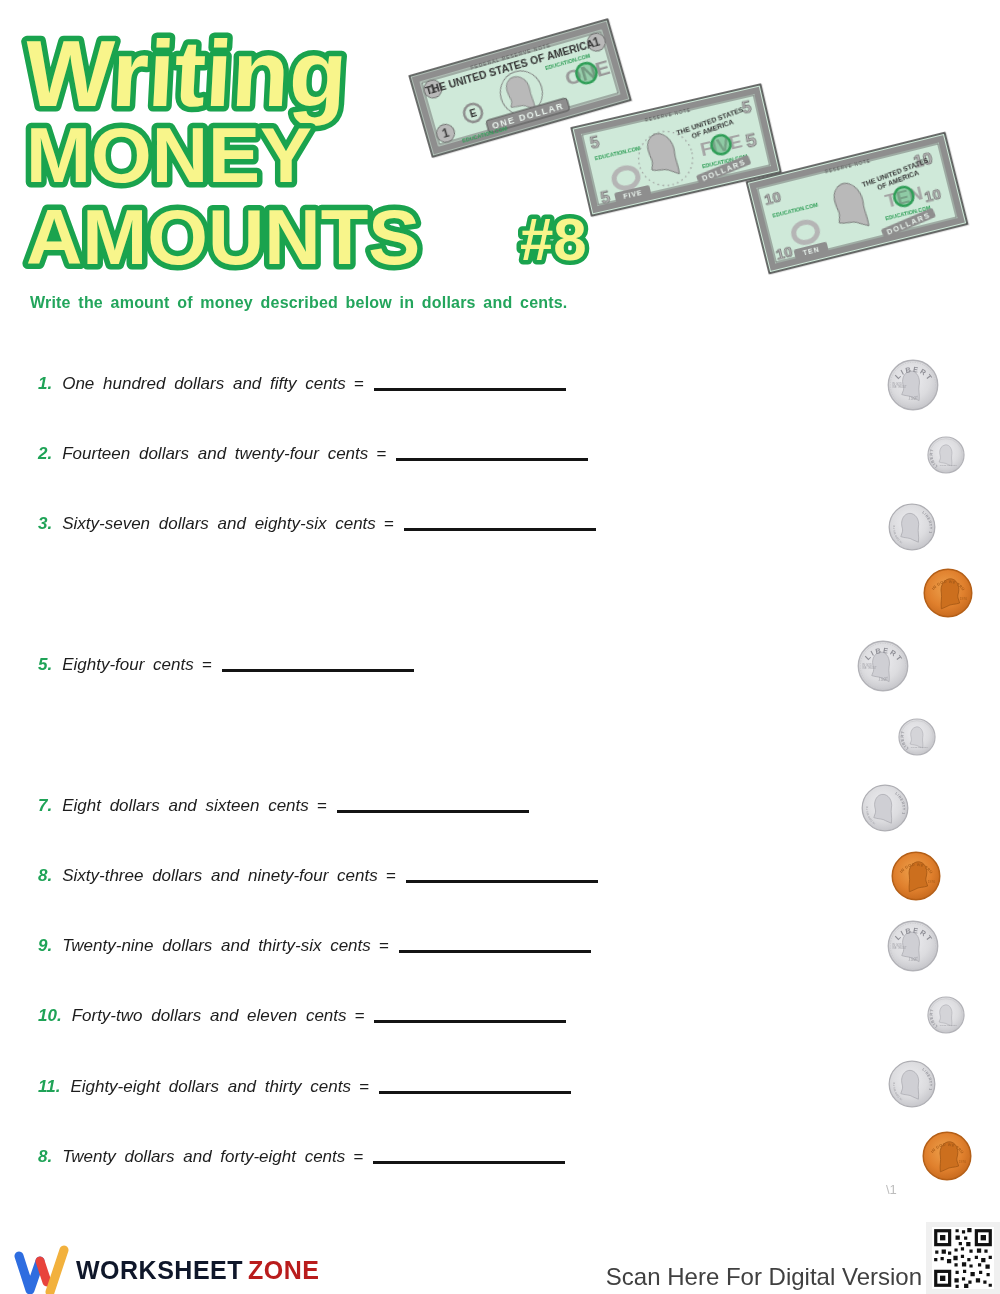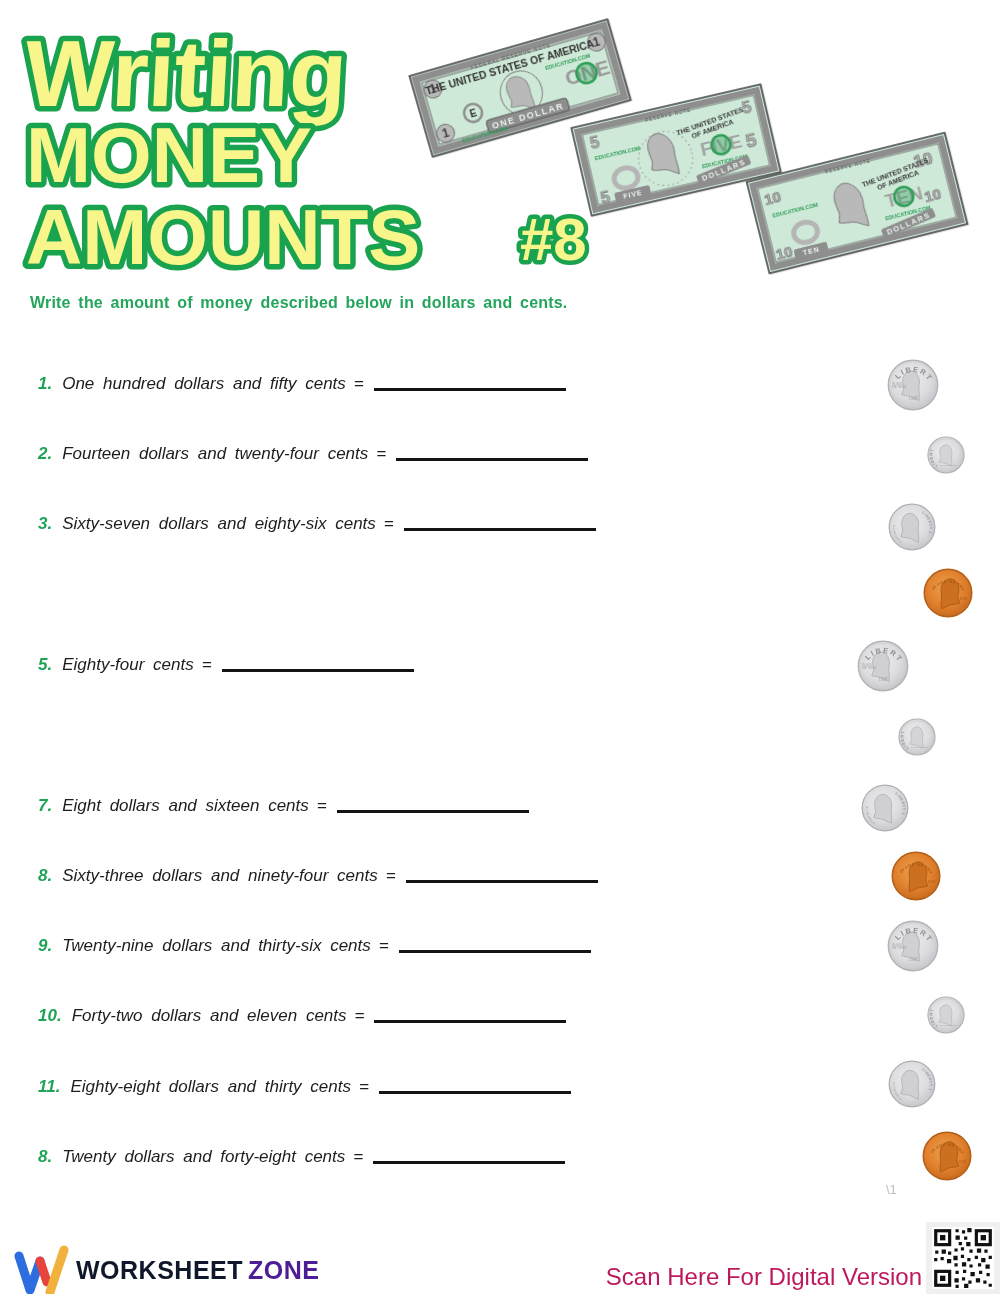--- a/index.html
+++ b/index.html
@@ -21,22 +21,22 @@
         margin-left:10px;vertical-align:baseline;transform:translateY(2px);}
   
   .coin{position:absolute;}
   
   .bill{position:absolute;filter:drop-shadow(1px 1px 0 rgba(0,0,0,.15));}
   .bill svg text{font-family:"Liberation Sans",sans-serif;}
   
   .logo{position:absolute;left:14px;top:1244px;display:flex;align-items:center;}
   .logo-words{margin-left:6px;font-size:25px;font-weight:800;letter-spacing:.5px;}
   .logo-w1{color:#0f172a;}
-  .logo-w2{color:#4c1d95;margin-left:5px;}
-  .scan-text{position:absolute;right:78px;top:1263px;font-size:24px;color:#be185d;}
+  .logo-w2{color:#b91c1c;margin-left:5px;}
+  .scan-text{position:absolute;right:78px;top:1263px;font-size:24px;color:#404040;}
   .qr-wrap{position:absolute;left:926px;top:1222px;width:74px;height:72px;background:#f0f0f0;
         display:flex;align-items:center;justify-content:center;}
   .stray{position:absolute;left:886px;top:1182px;font-size:13px;color:#bdbdbd;}
   .defs-svg{position:absolute;width:0;height:0;overflow:hidden;}
 </style>
 </head>
 <body>
 
 <div class="page">
 

